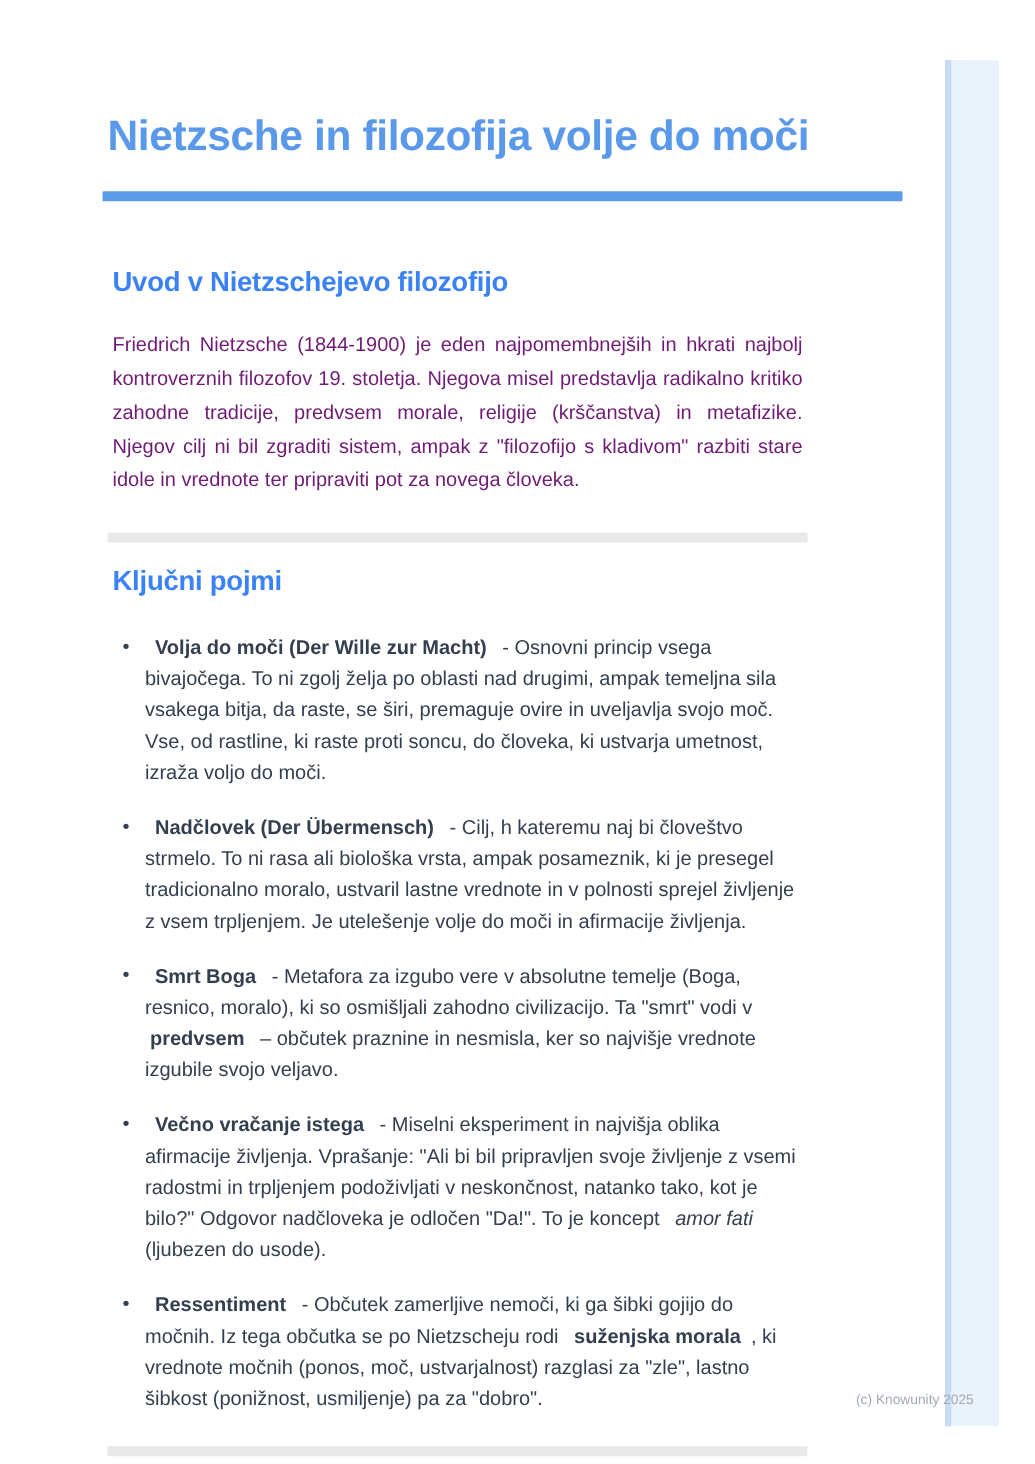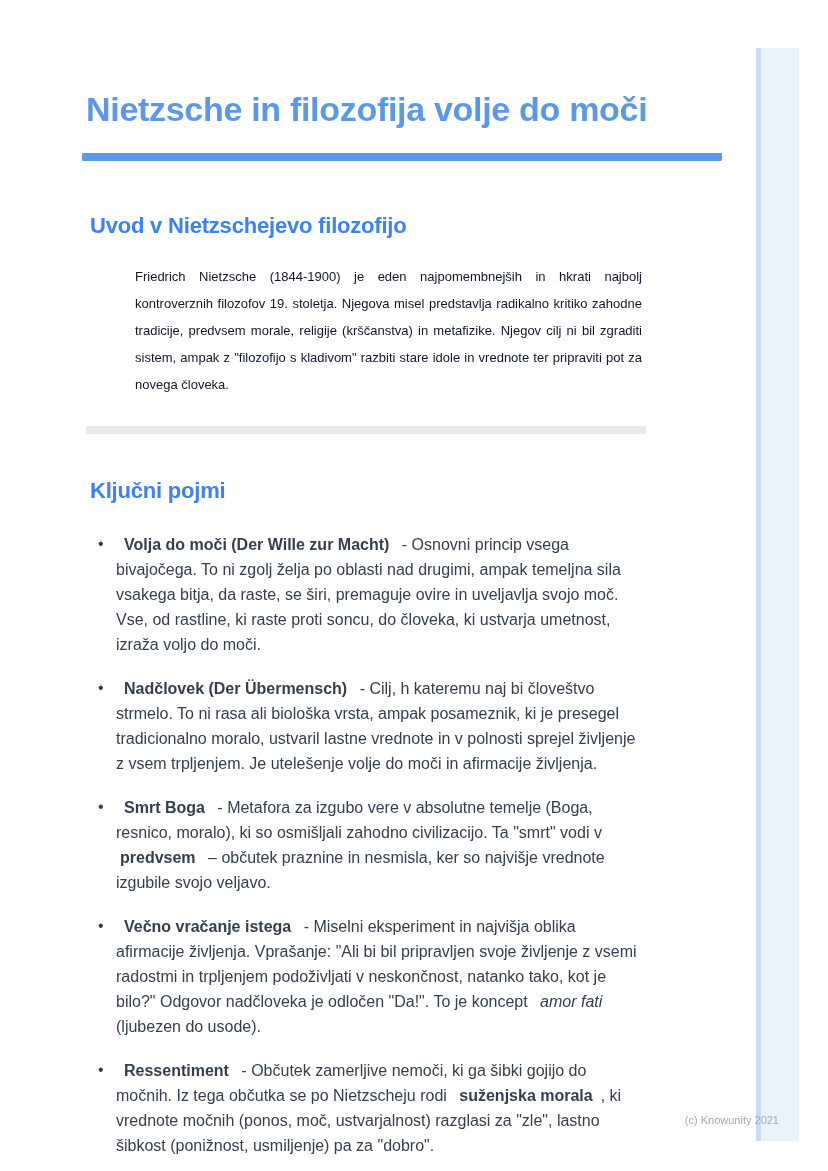--- a/index.html
+++ b/index.html
@@ -28,25 +28,25 @@
   }
   .title-rule {
     height: 4px; background: #5b9ae9; margin-top: 17px; border-radius: 1px;
   }
   .body-col { width: 568px; }
   .section-heading {
     font-size: 22px; line-height: 30px; font-weight: 700;
     color: #3b82f6; letter-spacing: -0.2px;
   }
   .heading-intro { margin-top: 42px; }
-  .heading-key { margin-top: 38px; }
+  .heading-key { margin-top: 12px; }
   .heading-details { margin-top: 25px; }
   .paragraph {
-    margin-top: 14px; font-size: 13px; line-height: 27px;
-    color: #0f172a; text-align: justify; margin-left: 45px;
+    margin-top: 14px; font-size: 16px; line-height: 27px;
+    color: #701a75; text-align: justify;
   }
   .divider { height: 2px; background: #e9e9e9; }
   .divider-1 { margin-top: 24px; }
   .divider-2 { margin-top: 6px; }
   .concept-list { list-style: none; margin-top: 14px; padding-left: 26px; }
   .concept-item {
     position: relative; font-size: 16px; line-height: 25px;
     color: #333e4e; margin-bottom: 11px;
   }
   .concept-item .bullet-dot {
@@ -106,15 +106,15 @@
           <span><span class="seg-b">Ressentiment</span><span> - Občutek zamerljive nemoči, ki ga šibki gojijo do močnih. Iz tega občutka se po Nietzscheju rodi </span><span class="seg-b">suženjska morala</span><span>, ki vrednote močnih (ponos, moč, ustvarjalnost) razglasi za "zle", lastno šibkost (ponižnost, usmiljenje) pa za "dobro".</span></span>
         </li>
       </ul>
 
       <div class="divider divider-2"></div>
 
 
     </div>
   </div>
 
-  <div class="page-footer">(c) Knowunity 2021</div>
+  <div class="page-footer">(c) Knowunity 2025</div>
 
 </div>
 
 </body></html>

